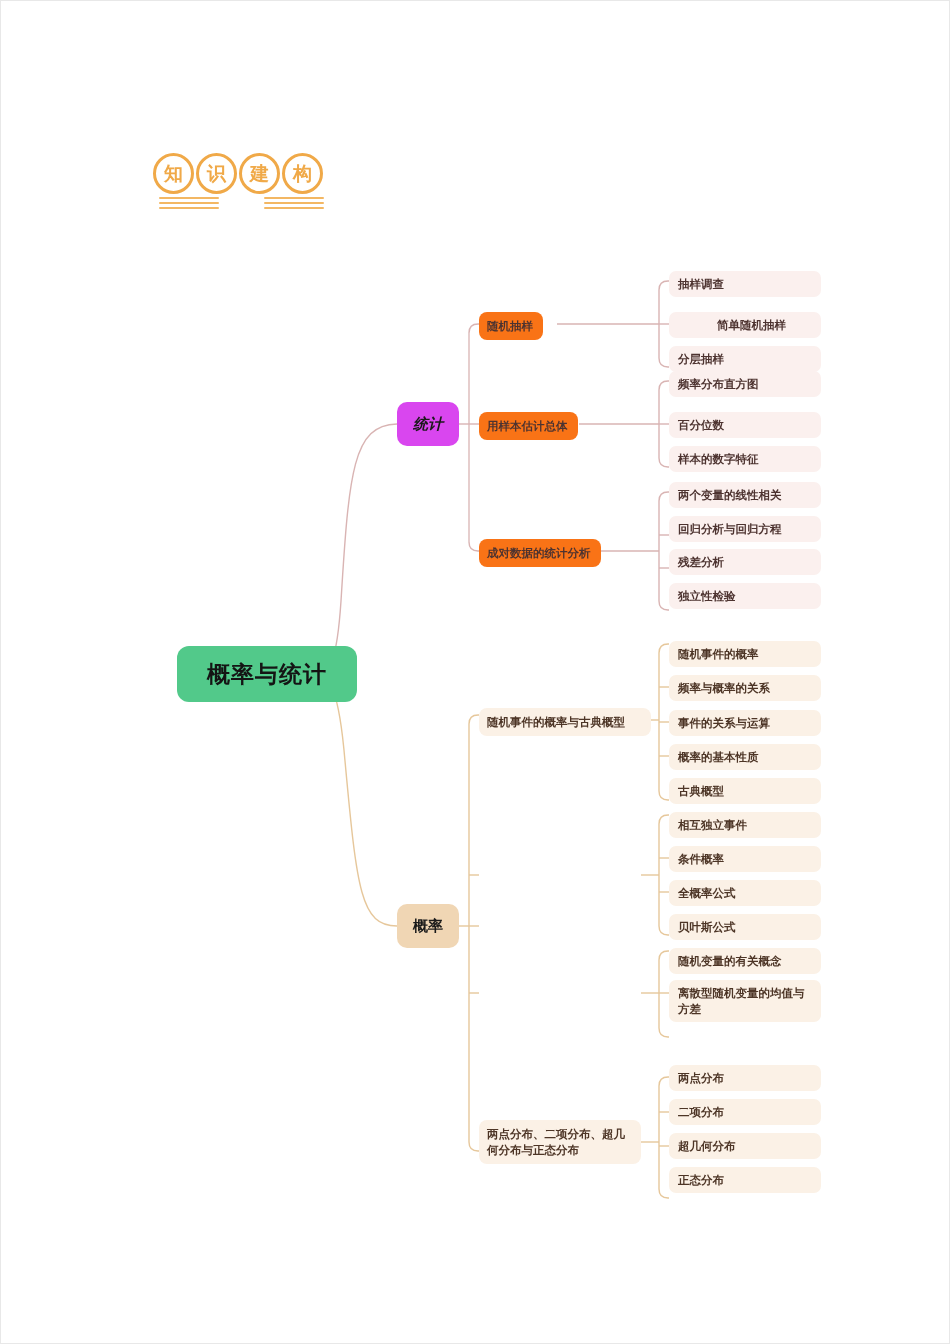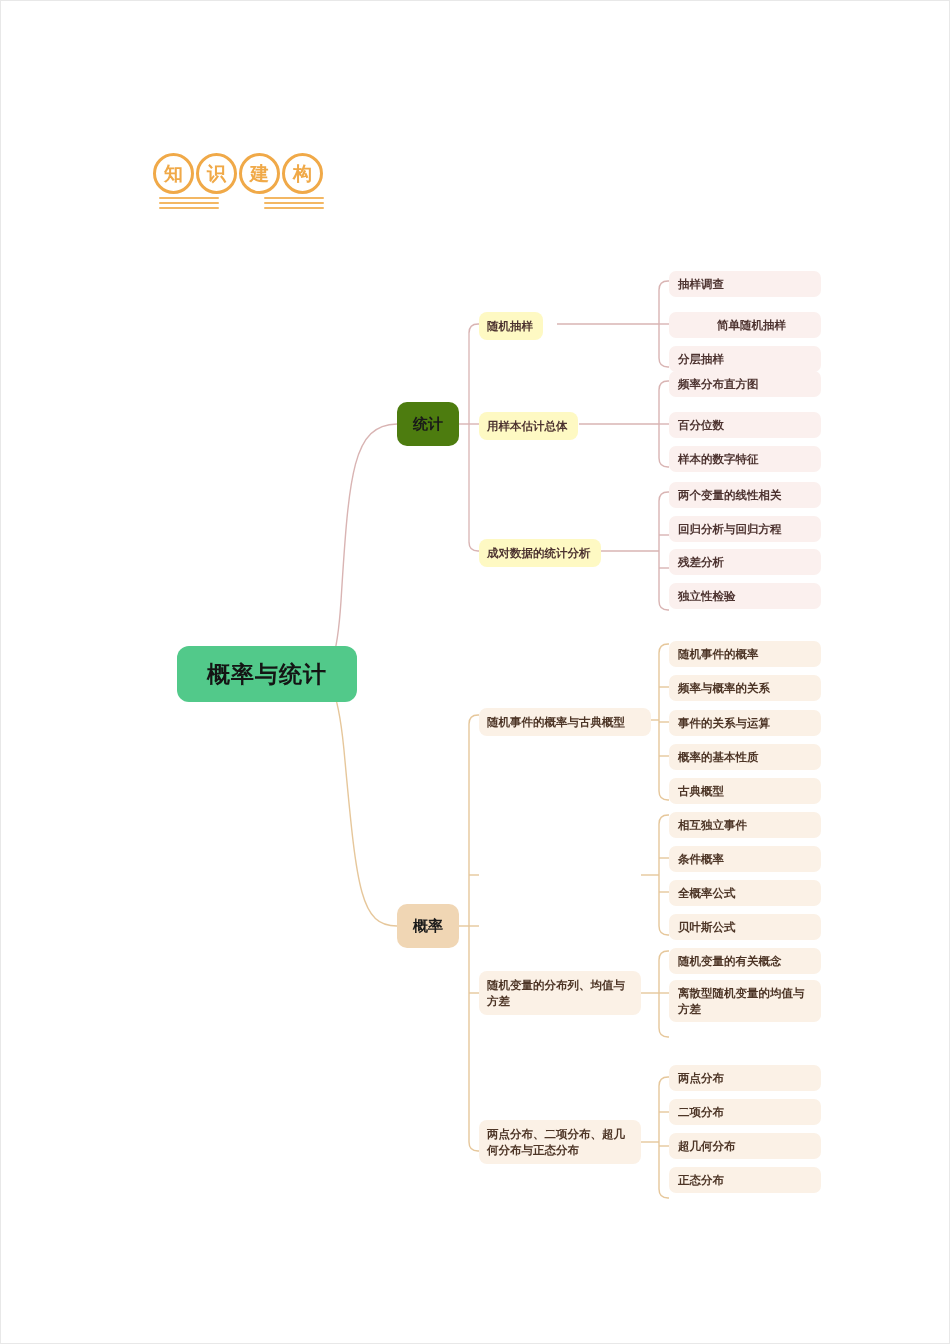--- a/index.html
+++ b/index.html
@@ -53,30 +53,30 @@
     justify-content:center;
     color:#141414;font-size:23px;font-weight:bold;
     letter-spacing:1px;
     margin-left:46px;
   }
   .l1-node{
     width:62px;height:44px;border-radius:10px;
     justify-content:center;
     font-size:15px;font-weight:bold;color:#191919;
   }
-  .l1-stat{left:396px;top:401px;background:#4d7c0f;}
+  .l1-stat{left:396px;top:401px;background:#d946ef;font-style:italic;}
   .l1-prob{left:396px;top:903px;background:#f0d6b4;}
   .l2-node{
     left:478px;
     border-radius:8px;
     padding:6px 10px 6px 8px;
     font-size:11.5px;font-weight:bold;line-height:16px;
     color:#4a2f22;
   }
-  .l2-stat{background:#fef9c3;color:#4d3330;}
+  .l2-stat{background:#f97316;color:#4d3330;}
   .l2-prob{background:#fbf1e6;color:#4d3526;}
   .leaf{
     left:668px;width:152px;
     border-radius:7px;
     padding:5px 8px 5px 9px;
     font-size:11.5px;font-weight:bold;line-height:16px;
   }
   .leaf-stat{background:#fbf0ee;color:#4d3330;}
   .leaf-prob{background:#fbf1e6;color:#4d3526;}
   .leaf-txt,.l2-txt{display:block;}
@@ -258,23 +258,20 @@
   <div class="node leaf leaf-prob" style="top:845px;">
     <span class="leaf-txt">条件概率</span>
   </div>
   <div class="node leaf leaf-prob" style="top:879px;">
     <span class="leaf-txt">全概率公式</span>
   </div>
   <div class="node leaf leaf-prob" style="top:913px;">
     <span class="leaf-txt">贝叶斯公式</span>
   </div>
 
-  <div class="node l2-node l2-prob" style="top:970px;width:162px;">
-    <span class="l2-txt">随机变量的分布列、均值与方差</span>
-  </div>
   <div class="node leaf leaf-prob" style="top:947px;">
     <span class="leaf-txt">随机变量的有关概念</span>
   </div>
   <div class="node leaf leaf-prob" style="top:981px;">
     <span class="leaf-txt">离散型随机变量分布列</span>
   </div>
   <div class="node leaf leaf-prob" style="top:979px;">
     <span class="leaf-txt">离散型随机变量的均值与方差</span>
   </div>
 

